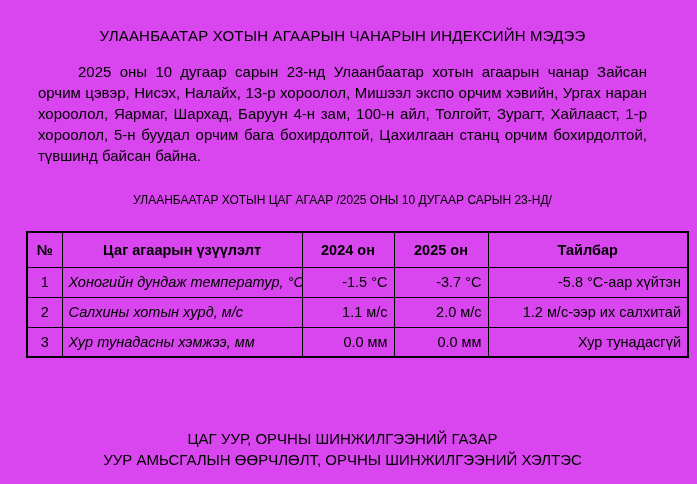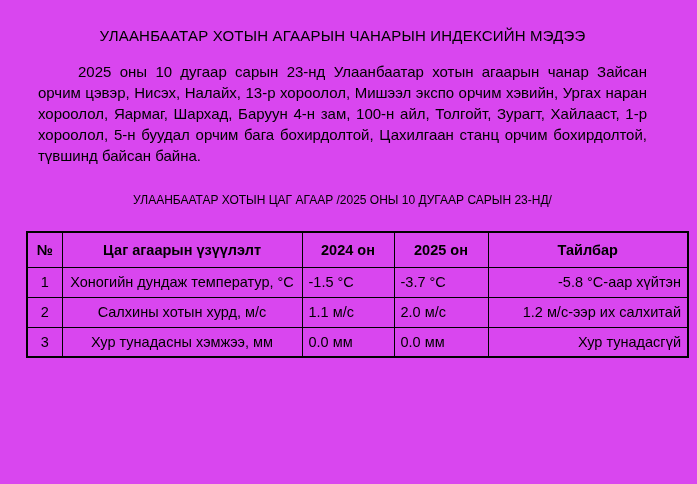--- a/index.html
+++ b/index.html
@@ -56,22 +56,22 @@
     overflow: hidden;
     white-space: nowrap;
   }
   table.weather-table th {
     font-weight: bold;
     text-align: center;
     height: 35px;
   }
   table.weather-table td { height: 30px; }
   td.c-no   { text-align: center; }
-  td.c-ind  { text-align: center; padding-left: 9px; }
-  td.c-val  { text-align: left; }
+  td.c-ind  { text-align: left; padding-left: 9px; font-style: italic; }
+  td.c-val  { text-align: right; }
   td.c-note { text-align: right; padding-left: 9px; }
   .doc-footer {
     margin-top: 70px;
     text-align: center;
     font-size: 15px;
     line-height: 21px;
   }
   .doc-footer div { white-space: nowrap; }
 </style>
 </head>
@@ -120,14 +120,18 @@
       <tr>
         <td class="c-no">3</td>
         <td class="c-ind">Хур тунадасны хэмжээ, мм</td>
         <td class="c-val">0.0 мм</td>
         <td class="c-val">0.0 мм</td>
         <td class="c-note">Хур тунадасгүй</td>
       </tr>
     </tbody>
   </table>
 
+  <div class="doc-footer">
+    <div>ЦАГ УУР, ОРЧНЫ ШИНЖИЛГЭЭНИЙ ГАЗАР</div>
+    <div>УУР АМЬСГАЛЫН ӨӨРЧЛӨЛТ, ОРЧНЫ ШИНЖИЛГЭЭНИЙ ХЭЛТЭС</div>
+  </div>
 
 </div>
 
 </body></html>

